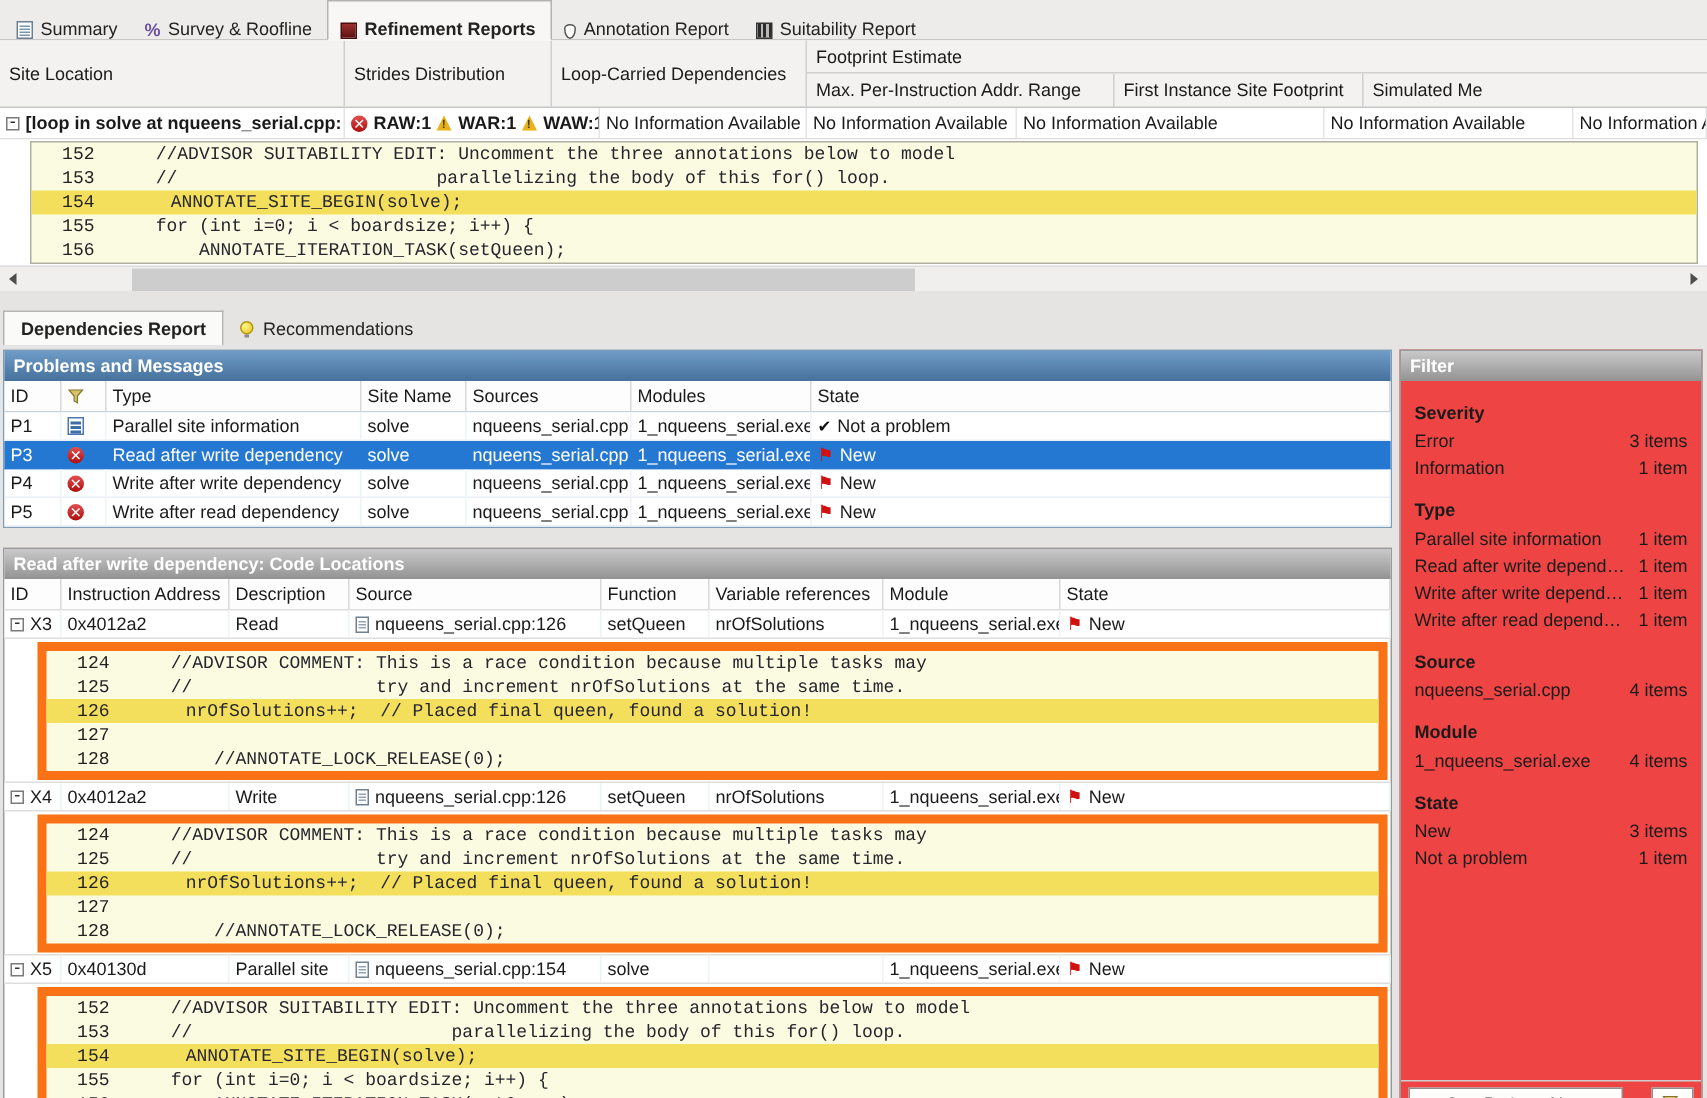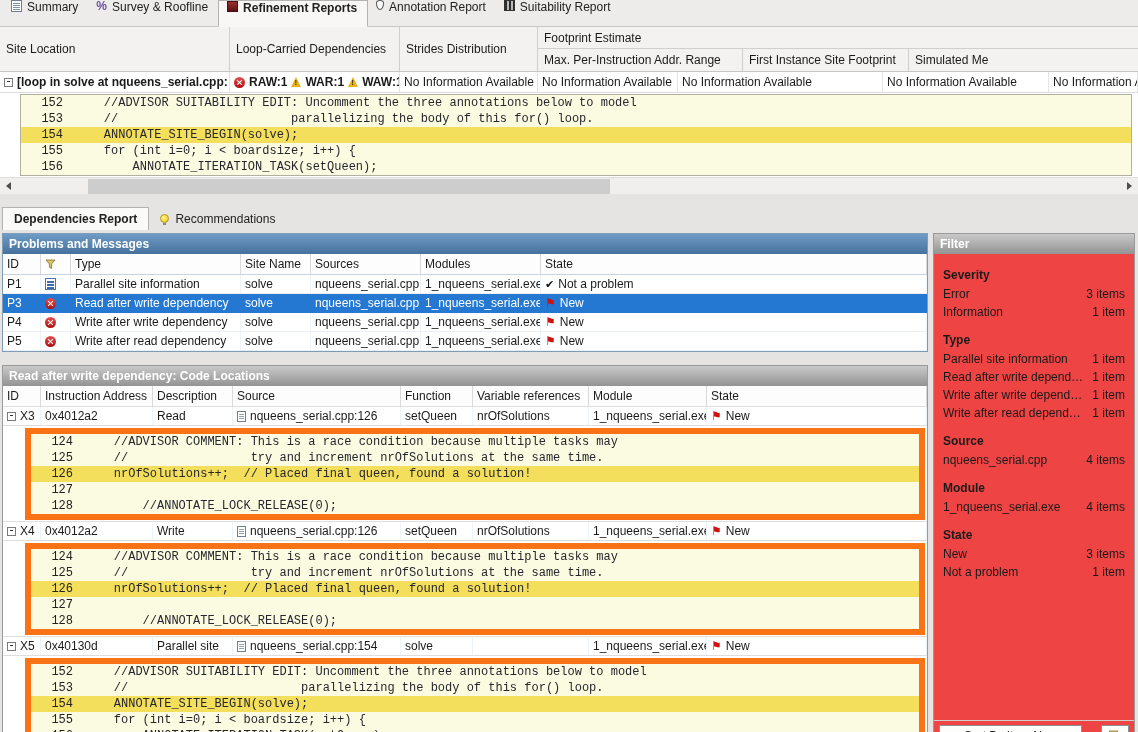--- a/index.html
+++ b/index.html
@@ -1,21 +1,21 @@
 <!DOCTYPE html>
 <html><head>
 <meta charset="utf-8">
 <style>
 * {box-sizing:border-box; margin:0; padding:0;}
 html,body {width:1138px; height:732px; overflow:hidden;}
 body {background:#e6e4e2; font-family:"Liberation Sans", sans-serif; font-size:12px; color:#1a1a1a; cursor:default;}
 
 
 .top-tabs {display:flex; align-items:stretch; height:27px; background:#edecea; border-bottom:1px solid #c9c7c5; padding-left:3px;}
-.tab {display:flex; align-items:flex-start; gap:5px; padding:0 10px 0 8px; position:relative; color:#222;}
+.tab {display:flex; align-items:flex-end; gap:5px; padding:0 10px 0 8px; position:relative; color:#222;}
 .tab.active {background:#f8f7f5; border:1px solid #b5b3b1; border-bottom:1px solid #f8f7f5; margin-bottom:-1px; font-weight:bold;}
 
 .ic-page {width:11px; height:12px; background:#fff; border:1px solid #6a7e94; position:relative; flex:none;}
 .ic-page::after {content:""; position:absolute; left:1px; right:1px; top:2px; height:1px; background:#7a93ad; box-shadow:0 2px 0 #7a93ad, 0 4px 0 #7a93ad, 0 6px 0 #7a93ad;}
 .ic-survey {color:#6a4fa0; font-weight:bold; font-size:12px; line-height:12px;}
 .ic-refine {width:11px; height:11px; background:linear-gradient(#9c2f2f,#5e1111); border:1px solid #4a0e0e; flex:none;}
 .ic-annot {width:8px; height:10px; border:1px solid #555; border-radius:50% 50% 50% 50%/30% 30% 70% 70%; background:#fdfdfd; flex:none;}
 .ic-suit {width:11px; height:11px; border:1px solid #333; background:repeating-linear-gradient(90deg,#2b2b2b 0 2px,#b9b9b9 2px 4px); flex:none;}
 .ic-bulb {width:9px; height:9px; border-radius:50%; background:radial-gradient(circle at 35% 30%, #fff68a, #e8c61a); border:1px solid #b39508; position:relative; flex:none;}
 .ic-bulb::after {content:""; position:absolute; left:2px; bottom:-3px; width:3px; height:2px; background:#8a8a8a;}
@@ -41,21 +41,21 @@
 .ic-err::before {transform:rotate(45deg);} .ic-err::after {transform:rotate(-45deg);}
 .ic-warn {width:0; height:0; border-left:5px solid transparent; border-right:5px solid transparent; border-bottom:10px solid #e8b219; position:relative; flex:none;}
 .ic-warn::after {content:"!"; position:absolute; left:-2px; top:1px; font-size:8px; font-weight:bold; color:#4f3a00; line-height:9px;}
 
 
 .code-wrap {padding:1px 6px 1px 20px; background:#fff;}
 .code-panel {border:1px solid #b0b0a0; background:#fbfbe1;}
 .cl {display:flex; height:16px; line-height:16px; font-family:"Liberation Mono", monospace; font-size:12px; color:#26262e;}
 .cl-num {width:54px; text-align:right; padding-right:12px; flex:none; color:#222;}
 .cl-text {white-space:pre; overflow:hidden;}
-.cl.hl {background:#f4df5c;}
+.cl.hl {background:#f4df5c;gap:10px;}
 
 
 .hscroll {height:17px; background:#f0efee; position:relative; border-top:1px solid #ddd; display:flex; align-items:center; justify-content:space-between;}
 .hs-btn {width:17px; height:17px; display:flex; align-items:center; justify-content:center;}
 .arr-l {width:0; height:0; border-top:4px solid transparent; border-bottom:4px solid transparent; border-right:5px solid #4d4d4d;}
 .arr-r {width:0; height:0; border-top:4px solid transparent; border-bottom:4px solid transparent; border-left:5px solid #4d4d4d;}
 .hs-thumb {position:absolute; left:88px; width:522px; top:1px; height:15px; background:#cdcdcd;}
 
 
 .report-tabs {display:flex; margin:13px 0 0 2px; height:23px; align-items:stretch;}
@@ -131,22 +131,22 @@
     </div>
     <div class="tab">
       <span class="ic-suit"></span>
       <span>Suitability Report</span>
     </div>
   </div>
 
   <div class="grid-section">
     <div class="ghead">
       <div class="gh gcol-site">Site Location</div>
+      <div class="gh gcol-strides">Strides Distribution</div>
       <div class="gh gcol-lcd">Loop-Carried Dependencies</div>
-      <div class="gh gcol-strides">Strides Distribution</div>
       <div class="gcol-footprint">
         <div class="gh-group-title">Footprint Estimate</div>
         <div class="gh-sub">
           <div class="gh gsub-addr">Max. Per-Instruction Addr. Range</div>
           <div class="gh gsub-first">First Instance Site Footprint</div>
           <div class="gh gsub-sim">Simulated Me</div>
         </div>
       </div>
     </div>
 

